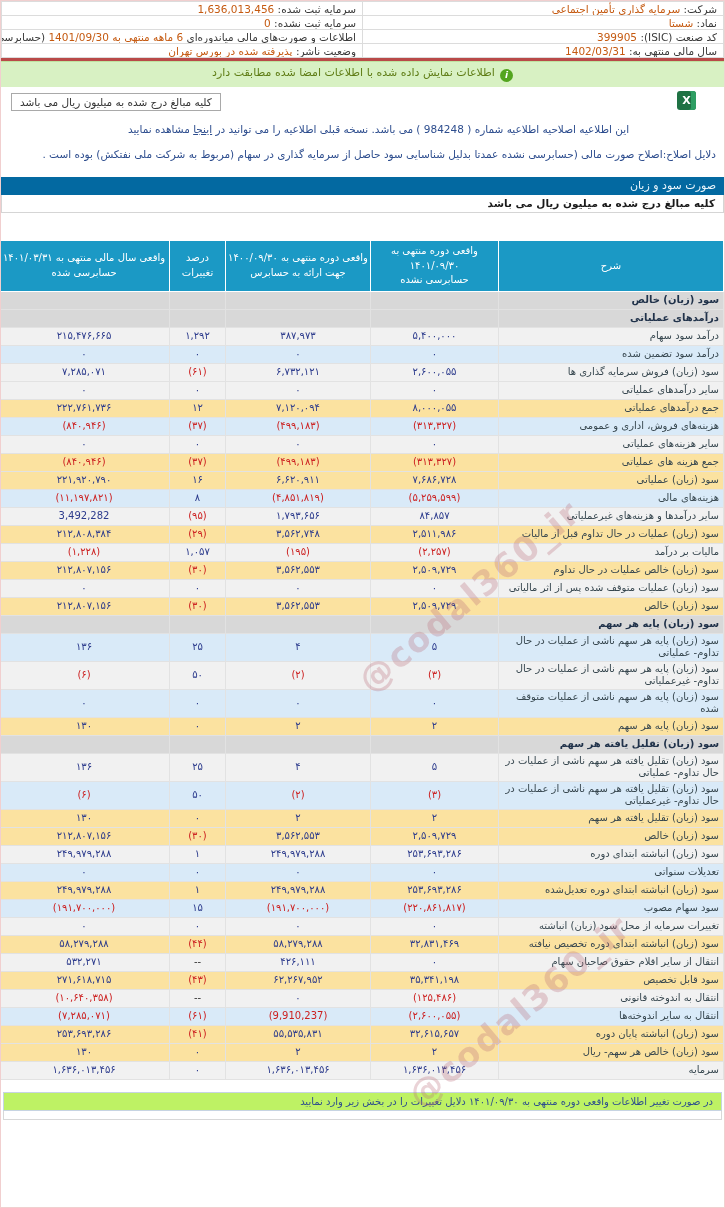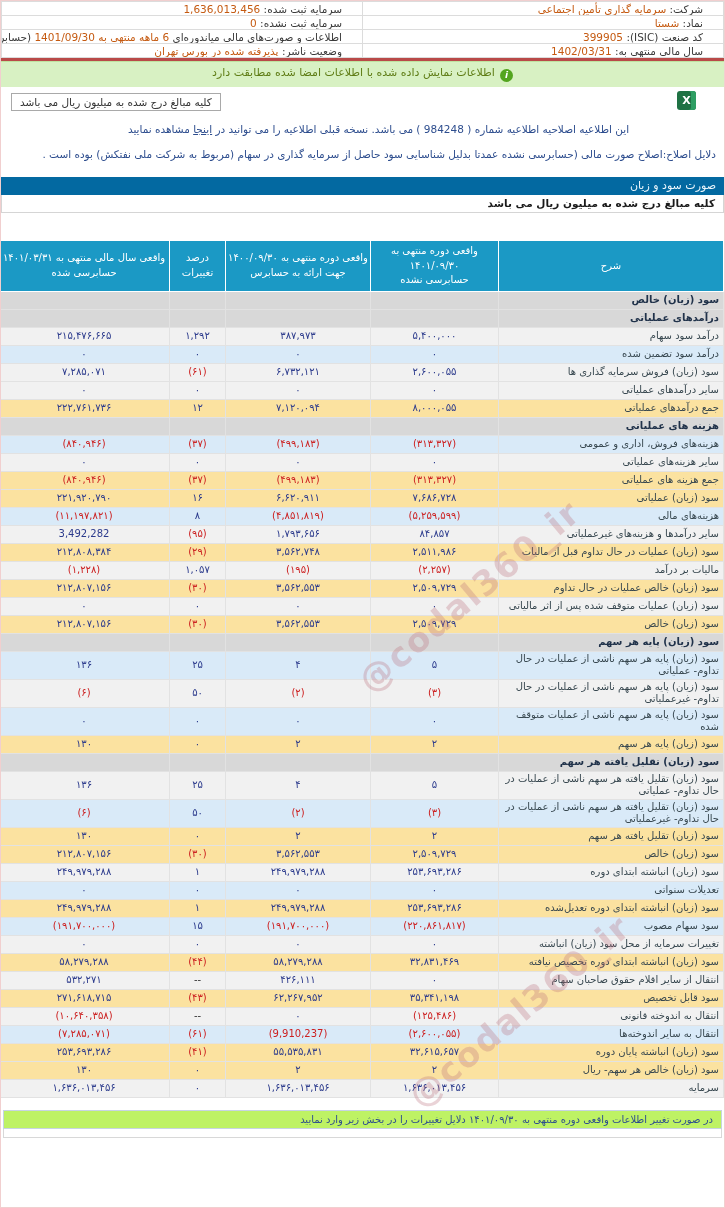--- a/index.html
+++ b/index.html
@@ -1,20 +1,20 @@
 <!DOCTYPE html>
 <html lang="fa" dir="rtl"><head>
 <meta charset="utf-8">
 <style>
   html,body{margin:0;padding:0;background:#fff;}
   body{width:725px;height:1208px;overflow:hidden;position:relative;
        font-family:"DejaVu Sans",sans-serif;direction:rtl;border:1px solid #f1cfcf;box-sizing:border-box;}
   
   .info-table{width:100%;border-collapse:collapse;font-size:10.5px;table-layout:fixed;}
-  .info-table td{border:1px solid #dcdcdc;padding:0 20px;height:13px;white-space:nowrap;overflow:hidden;color:#3a3a3a;}
+  .info-table td{border:1px solid #dcdcdc;padding:0 6px;height:13px;white-space:nowrap;overflow:hidden;color:#3a3a3a;}
   .info-table .lab{color:#3a3a3a;}
   .info-table .val{color:#c55a11;}
   .redline{height:3px;background:#b94a48;}
   .green-bar{background:#d8f1c3;border-top:1px solid #bfe3a0;color:#5f7d16;font-size:11px;
              text-align:center;padding:4px 0 5px;margin-top:0;}
   .info-ico{display:inline-block;width:13px;height:13px;border-radius:50%;background:#53a51e;color:#fff;
             font-size:9px;line-height:13px;text-align:center;font-weight:bold;vertical-align:-2px;margin-left:5px;font-style:italic;}
   .tools-row{position:relative;height:24px;margin-top:4px;}
   .amounts-box{position:absolute;left:10px;top:2px;border:1px solid #a9a9a9;background:#fff;
                padding:2px 8px;font-size:10.5px;color:#333;}
@@ -170,27 +170,20 @@
           <td class="val">۰</td>
           <td class="val">۰</td>
         </tr>
         <tr class="yellow">
           <td class="lbl">جمع درآمدهای عملیاتی</td>
           <td class="val">۸,۰۰۰,۰۵۵</td>
           <td class="val">۷,۱۲۰,۰۹۴</td>
           <td class="val">۱۲</td>
           <td class="val">۲۲۲,۷۶۱,۷۳۶</td>
         </tr>
-        <tr class="section">
-          <td class="lbl">هزینه های عملیاتی</td>
-          <td class="val"></td>
-          <td class="val"></td>
-          <td class="val"></td>
-          <td class="val"></td>
-        </tr>
         <tr class="blue">
           <td class="lbl">هزینه‌های فروش، اداری و عمومی</td>
           <td class="val neg">(۳۱۳,۳۲۷)</td>
           <td class="val neg">(۴۹۹,۱۸۳)</td>
           <td class="val neg">(۳۷)</td>
           <td class="val neg">(۸۴۰,۹۴۶)</td>
         </tr>
         <tr>
           <td class="lbl">سایر هزینه‌های عملیاتی</td>
           <td class="val">۰</td>

